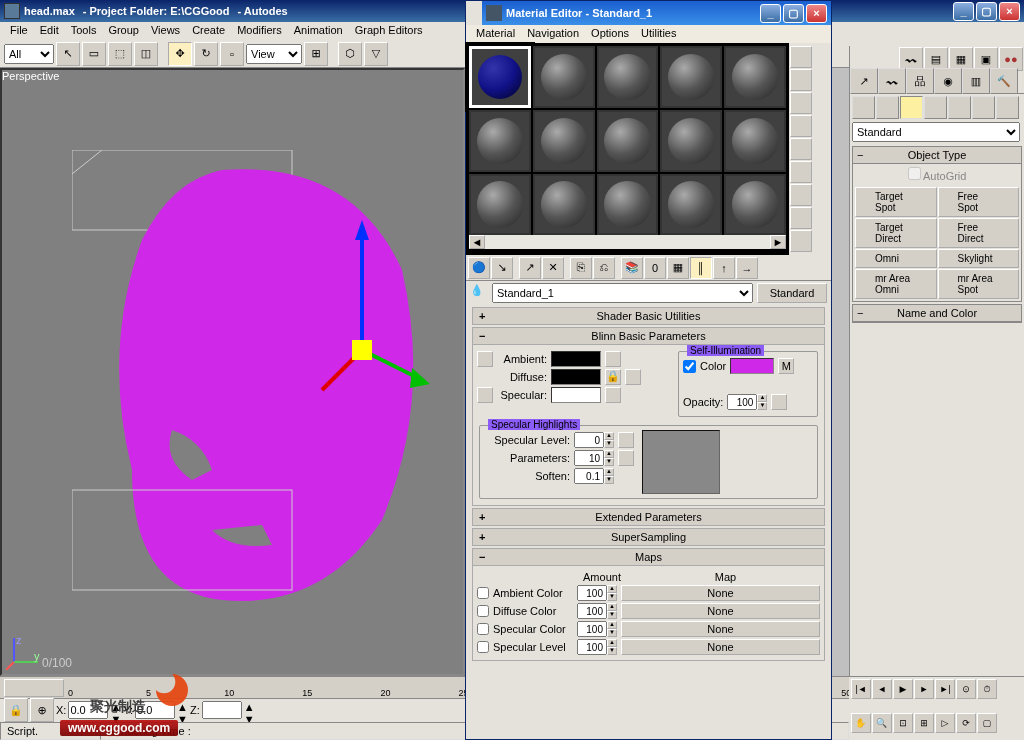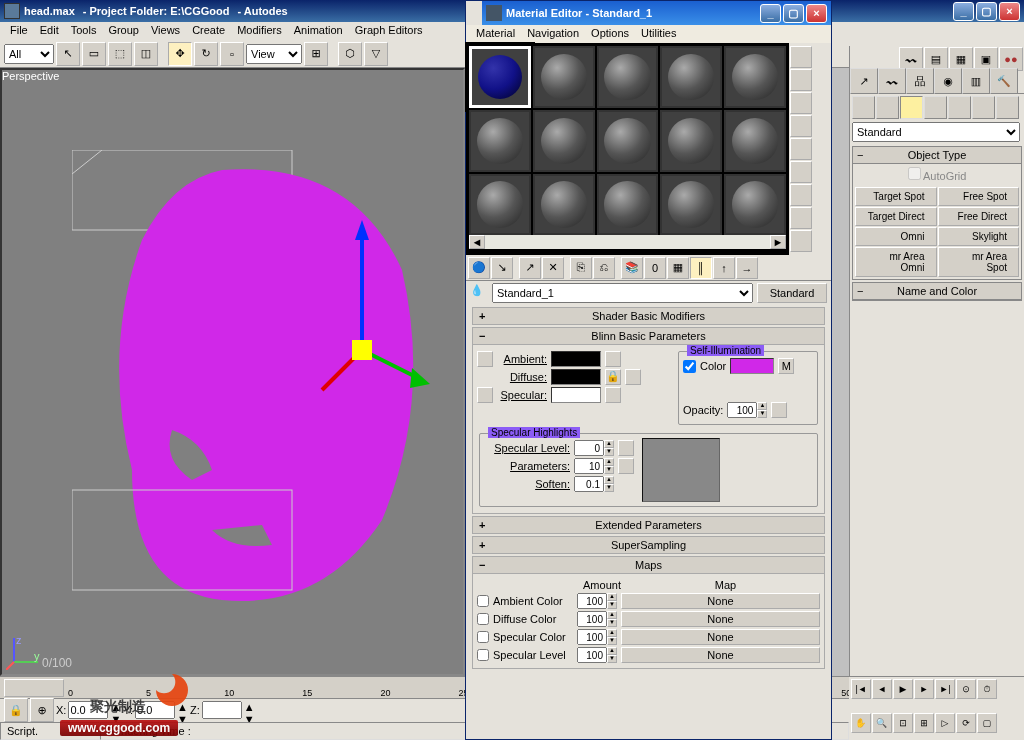--- a/index.html
+++ b/index.html
@@ -33,21 +33,21 @@
 .cmd-tabs { height: 26px; display: flex; border-bottom: 1px solid #888; }
 .cmd-tab { width: 28px; height: 26px; border: 1px outset #ddd; background: #d4d0c8; display: flex; align-items: center; justify-content: center; cursor: pointer; }
 .cmd-subtabs { height: 26px; display: flex; padding: 2px; gap: 1px; }
 .cmd-subtab { width: 23px; height: 23px; border: 1px outset #ddd; background: #d4d0c8; cursor: pointer; }
 .cmd-subtab.active { background: #fdf0a0; border-style: inset; }
 .cmd-dropdown { width: 168px; margin: 2px; height: 20px; }
 .rollout { margin: 2px; border: 1px solid #888; background: #e5e2db; }
 .rollout-hdr { background: #d4d0c8; text-align: center; padding: 2px; border-bottom: 1px solid #888; position: relative; }
 .rollout-hdr .pm { position: absolute; left: 4px; }
 .obj-grid { display: grid; grid-template-columns: 1fr 1fr; gap: 1px; padding: 2px; }
-.obj-btn { background: #d4d0c8; border: 1px outset #fff; padding: 3px 11px; text-align: right; cursor: pointer; font-size: 10px; }
+.obj-btn { background: #d4d0c8; border: 1px outset #fff; padding: 3px 19px; text-align: left; cursor: pointer; font-size: 10px; }
 .autogrid-row { text-align: center; padding: 3px; color: #888; }
 .name-input { width: 140px; height: 18px; margin: 3px; }
 .color-sw { width: 20px; height: 18px; background: #4422cc; border: 1px inset #888; display: inline-block; vertical-align: middle; }
 
 
 .mat-editor { position: absolute; top: 0; left: 465px; width: 367px; height: 740px; background: #e5e2db; border: 1px solid #0a246a; z-index: 100; }
 .mat-titlebar { height: 24px; background: linear-gradient(#1a5fd0,#3a8fe8); color: white; display: flex; align-items: center; padding: 0 4px; font-weight: bold; margin-left: 16px; }
 .mat-titlebar .icon-box { width: 16px; height: 16px; background: #456; margin-right: 4px; }
 .mat-menu { height: 18px; background: #efebe0; display: flex; padding: 2px 4px; }
 .mat-menu span { padding: 0 6px; cursor: pointer; }
@@ -74,21 +74,21 @@
 .mat-name-row select { flex: 1; height: 20px; }
 .mat-name-row .type-btn { width: 70px; height: 20px; border: 1px outset #fff; background: #d4d0c8; text-align: center; line-height: 18px; cursor: pointer; }
 
 .mat-rollouts { height: 420px; overflow-y: auto; padding: 0 6px; }
 .mr { margin: 2px 0; background: #e5e2db; }
 .mr-hdr { background: #d4d0c8; text-align: center; padding: 2px; border: 1px solid #aaa; position: relative; cursor: pointer; }
 .mr-hdr .pm { position: absolute; left: 6px; font-weight: bold; }
 .mr-body { border: 1px solid #aaa; border-top: none; padding: 4px; }
 
 .param-row { display: flex; align-items: center; gap: 4px; margin: 2px 0; }
-.param-label { text-align: right; text-decoration: underline; }
+.param-label { text-align: right; }
 .color-swatch { width: 50px; height: 16px; border: 1px inset #888; cursor: pointer; }
 .spinner { width: 40px; height: 16px; display: inline-flex; }
 .spinner input { width: 30px; height: 16px; font-size: 10px; text-align: right; padding-right: 2px; }
 .spinner .spins { width: 10px; display: flex; flex-direction: column; }
 .spinner .sp { height: 8px; background: #d4d0c8; border: 1px outset #fff; font-size: 6px; text-align: center; line-height: 5px; cursor: pointer; }
 .sm-btn { width: 16px; height: 16px; background: #d4d0c8; border: 1px outset #fff; cursor: pointer; }
 .fieldset-like { border: 1px solid #999; border-radius: 2px; padding: 4px; margin: 2px; position: relative; }
 .fieldset-like .legend { position: absolute; top: -7px; left: 8px; background: #8b5cf6; padding: 0 3px; font-size: 10px; }
 
 .highlight-preview { width: 78px; height: 64px; background: #888; border: 1px inset #666; }
@@ -291,21 +291,21 @@
   </div>
 
   <div class="mat-name-row">
     <div class="pick-icon">💧</div>
     <select><option>Standard_1</option></select>
     <div class="type-btn">Standard</div>
   </div>
 
   <div class="mat-rollouts">
     <div class="mr">
-      <div class="mr-hdr"><span class="pm">+</span><span>Shader Basic Modifiers</span></div>
+      <div class="mr-hdr"><span class="pm">+</span><span>Shader Basic Utilities</span></div>
     </div>
     <div class="mr">
       <div class="mr-hdr"><span class="pm">−</span><span>Blinn Basic Parameters</span></div>
       <div class="mr-body">
         <div style="display:flex;gap:6px">
           <div style="flex:1">
             <div class="param-row">
                 <div class="sm-btn"></div>
                 <span class="param-label" style="width:50px">Ambient:</span>
                 <div class="color-swatch" style="background:#000"></div>
@@ -326,21 +326,21 @@
               </div>
           </div>
           <div class="fieldset-like" style="width:140px">
             <div class="legend">Self-Illumination</div>
             <div class="param-row">
                 <input type="checkbox" checked="" style="">
                 <span>Color</span>
                 <div class="color-swatch" style="background:#d028e8;width:44px"></div>
                 <div class="sm-btn" style="text-align:center;line-height:14px">M</div>
               </div>
-            <div class="param-row" style="margin-top:28px">
+            <div class="param-row" style="margin-top:20px">
                 <span>Opacity:</span>
                 <div class="spinner">
                   <input value="100" style="">
                   <div class="spins">
                     <div class="sp">▲</div>
                     <div class="sp">▼</div>
                   </div>
                 </div>
                 <div class="sm-btn"></div>
               </div>

